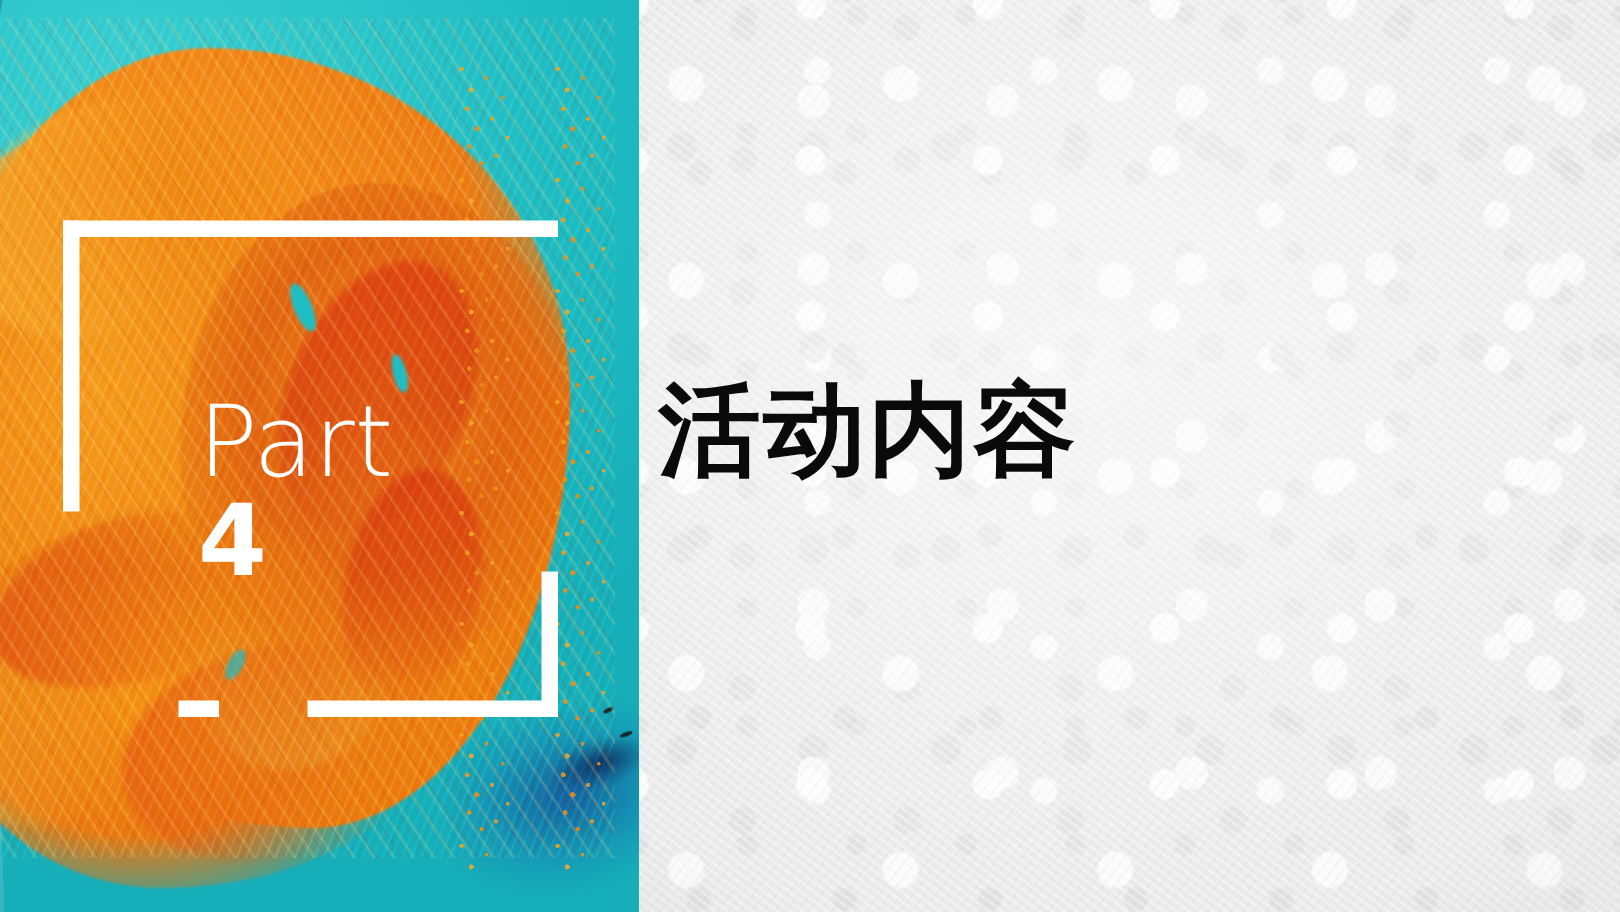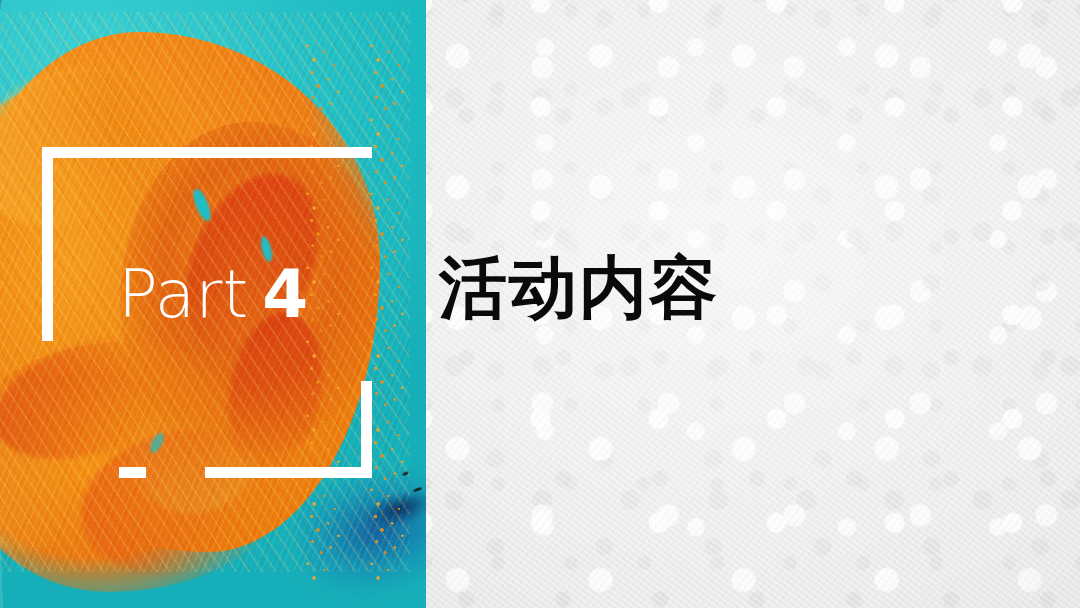--- a/index.html
+++ b/index.html
@@ -214,20 +214,21 @@
 
   
   .part-label {
     position: absolute;
     left: 118px;
     top: 262px;
     display: flex;
     align-items: baseline;
     white-space: nowrap;
     line-height: 1;
+    flex-direction: column;
   }
   .part-word {
     font-family: "DejaVu Sans", sans-serif;
     font-weight: 300;
     font-size: 66px;
     letter-spacing: 0px;
     color: #FFFFFF;
   }
   .part-num {
     font-family: "DejaVu Sans", sans-serif;

